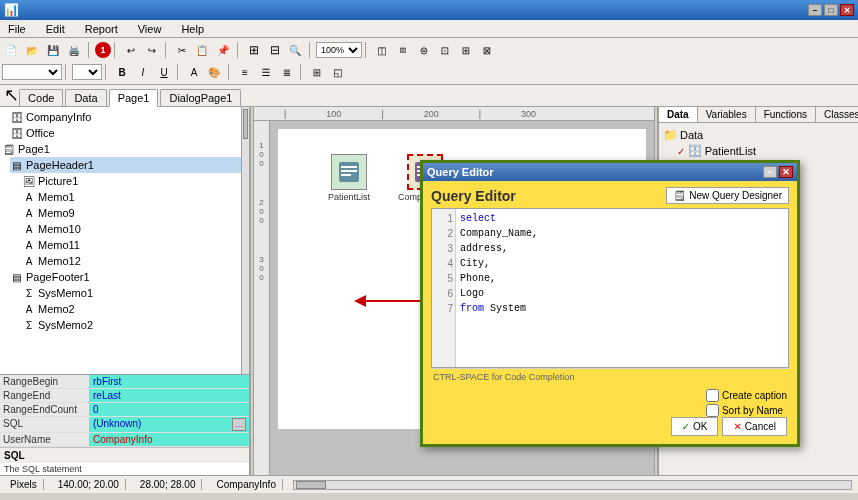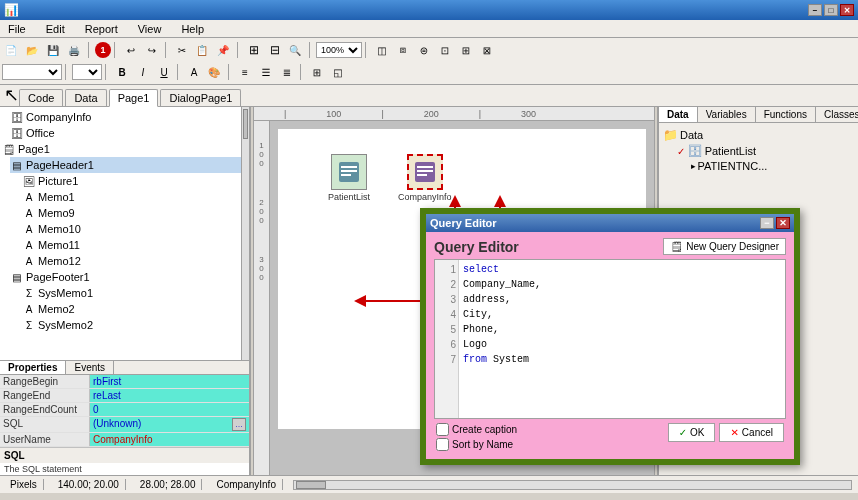--- a/index.html
+++ b/index.html
@@ -71,35 +71,35 @@
     .prop-value { flex: 1; padding: 1px 3px; background: #5eead4; color: #00c; }
     .prop-value.red { color: #c00; }
     .prop-value.with-btn { display: flex; align-items: flex-start; justify-content: space-between; }
     .prop-btn { width: 14px; height: 13px; background: #d0d0d0; border: 1px solid #888; font-size: 8px; cursor: pointer; display: flex; align-items: center; justify-content: center; }
     .sql-label { padding: 2px 4px; font-size: 10px; font-weight: bold; background: #f0ede8; border-top: 1px solid #c0c0c0; }
     .sql-desc { padding: 1px 4px; font-size: 9px; color: #333; }
 
     
     .status-bar { height: 18px; background: #f0ede8; border-top: 1px solid #a0a0a0; display: flex; align-items: center; padding: 0 4px; gap: 8px; font-size: 10px; }
     .status-section { display: flex; align-items: center; gap: 2px; padding: 0 6px; border-right: 1px solid #a0a0a0; }
-    .dialog { position: absolute; background: #f9a8d4; border: 6px solid #4d7c0f; box-shadow: 3px 3px 8px rgba(0,0,0,0.4); pointer-events: all; margin-top: 48px; }
+    .dialog { position: absolute; background: #fde047; border: 3px solid #4d7c0f; box-shadow: 3px 3px 8px rgba(0,0,0,0.4); pointer-events: all; }
     .dialog-title-bar { background: linear-gradient(to bottom, #6090c8, #3060a8); color: white; height: 18px; display: flex; align-items: center; justify-content: space-between; padding: 0 4px; font-size: 11px; font-weight: bold; cursor: move; }
     .dialog-title-btns { display: flex; gap: 2px; }
     .dialog-btn-x { width: 14px; height: 12px; background: #c04040; border: 1px solid #800; cursor: pointer; display: flex; align-items: center; justify-content: center; color: white; font-size: 9px; font-weight: bold; }
     .dialog-btn-min { width: 14px; height: 12px; background: #d0d0d0; border: 1px solid #888; cursor: pointer; display: flex; align-items: center; justify-content: center; font-size: 9px; }
     .dialog-content { padding: 6px 8px; }
     .dialog-header { display: flex; align-items: center; justify-content: space-between; margin-bottom: 4px; }
     .dialog-heading { font-size: 14px; font-weight: bold; color: #333; }
     .new-query-btn { background: white; border: 1px solid #a0a0a0; padding: 2px 6px; font-size: 10px; cursor: pointer; display: flex; align-items: center; gap: 3px; }
     .sql-editor { border: 1px solid #a0a0a0; background: white; height: 160px; display: flex; overflow: hidden; }
     .line-nums { width: 24px; background: #f0f0f0; border-right: 1px solid #d0d0d0; padding: 2px 2px; font-size: 10px; color: #808080; line-height: 15px; text-align: right; flex-shrink: 0; }
     .sql-code { flex: 1; padding: 2px 4px; font-size: 10px; line-height: 15px; font-family: 'Courier New', monospace; color: #000; white-space: pre; overflow: auto; }
     .sql-keyword { color: #0000c0; }
     .sql-hint { font-size: 9px; color: #606060; padding: 3px 2px; border-top: 1px solid #d0d0d0; }
-    .dialog-footer { display: flex; align-items: flex-start; justify-content: space-between; padding: 4px 2px 2px; }
+    .dialog-footer { display: flex; align-items: flex-end; justify-content: space-between; padding: 4px 2px 2px; flex-direction: column; }
     .footer-checks { display: flex; flex-direction: column; gap: 2px; }
     .check-row { display: flex; align-items: center; gap: 3px; font-size: 10px; }
     .footer-btns { display: flex; gap: 4px; }
     .ok-btn { background: white; border: 1px solid #a0a0a0; padding: 3px 10px; font-size: 10px; cursor: pointer; display: flex; align-items: center; gap: 3px; }
     .cancel-btn { background: white; border: 1px solid #a0a0a0; padding: 3px 10px; font-size: 10px; cursor: pointer; display: flex; align-items: center; gap: 3px; }
 
     
     .with-scrollbar { position: relative; }
     .scrollbar-v { position: absolute; right: 0; top: 0; bottom: 0; width: 8px; background: #e0e0e0; border-left: 1px solid #a0a0a0; }
     .scrollbar-thumb { height: 30px; background: #c0c0c0; border: 1px solid #888; margin: 2px 1px; }
@@ -248,24 +248,20 @@
       <div class="tree-item tree-indent-2">
         <span class="tree-icon">Σ</span>
         <span class="tree-label">SysMemo2</span>
       </div>
       <div class="scrollbar-v">
           <div class="scrollbar-thumb"></div>
         </div>
     </div>
 
     <div class="bottom-panel">
-      <div class="prop-tabs">
-        <div class="prop-tab active">Properties</div>
-        <div class="prop-tab">Events</div>
-      </div>
       <div class="prop-grid">
         <div class="prop-row">
           <div class="prop-name">RangeBegin</div>
           <div class="prop-value">rbFirst</div>
         </div>
         <div class="prop-row">
           <div class="prop-name">RangeEnd</div>
           <div class="prop-value">reLast</div>
         </div>
         <div class="prop-row">
@@ -455,20 +451,21 @@
             <div>7</div>
         </div>
         <div class="sql-code"><span class="sql-keyword">select</span>
 Company_Name,
 address,
 City,
 Phone,
 Logo
 <span class="sql-keyword">from</span> System</div>
       </div>
+      <div class="sql-hint">CTRL-SPACE for Code Completion</div>
 
       <div class="dialog-footer">
         <div class="footer-checks">
           <div class="check-row">
             <input type="checkbox" style="">
             <span>Create caption</span>
           </div>
           <div class="check-row">
             <input type="checkbox" style="">
             <span>Sort by Name</span>

